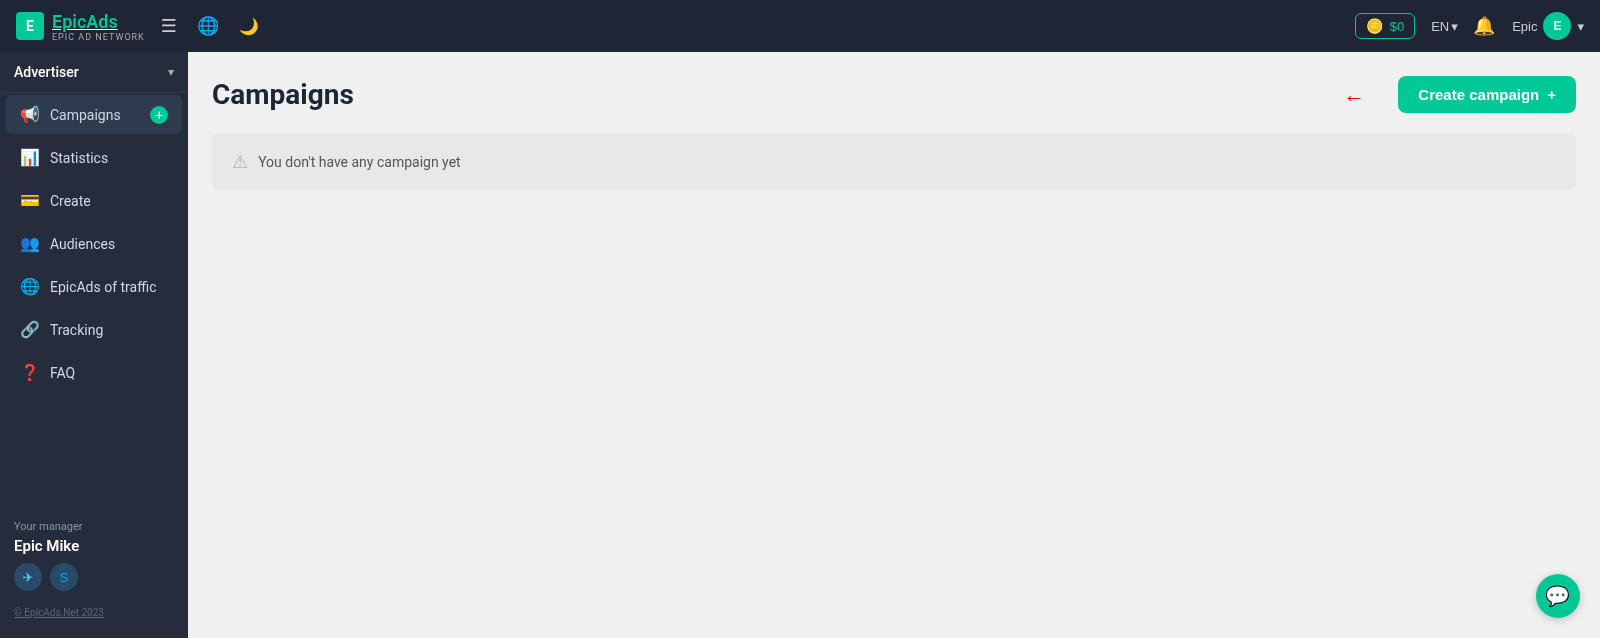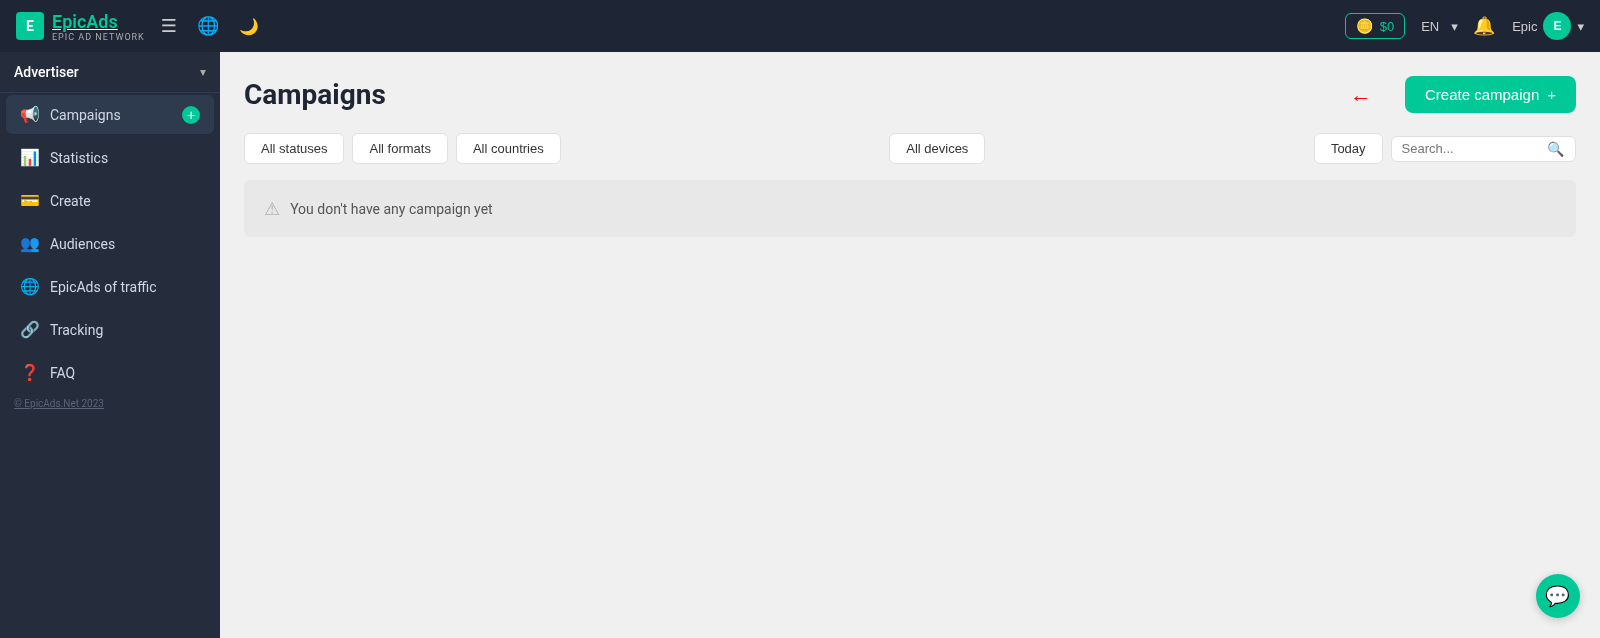--- a/index.html
+++ b/index.html
@@ -38,42 +38,42 @@
     }
     .topnav-right { display: flex; align-items: center; gap: 16px; }
     .balance-btn {
       background: none; border: 1px solid #00c896; border-radius: 6px;
       color: #00c896; padding: 4px 10px; font-size: 13px; cursor: pointer;
       display: flex; align-items: center; gap: 6px;
     }
     .wallet-icon { font-size: 14px; }
     .lang-btn {
       background: none; border: none; color: #ccc; font-size: 13px; cursor: pointer;
-      display: flex; align-items: flex-start; gap: 12px;
+      display: flex; align-items: flex-start; gap: 2px;
     }
     .bell-btn {
       background: none; border: none; color: #ccc; font-size: 18px; cursor: pointer;
     }
     .user-btn {
       background: none; border: none; color: #ccc; font-size: 13px; cursor: pointer;
       display: flex; align-items: center; gap: 6px;
     }
     .user-avatar {
       width: 28px; height: 28px; border-radius: 50%; background: #00c896;
       display: flex; align-items: center; justify-content: center;
       color: #fff; font-size: 12px; font-weight: bold;
     }
 
     
     .layout { display: flex; flex: 1; overflow: hidden; }
 
     
     .sidebar {
       background: #252d3d;
-      width: 220px;
+      width: 188px;
       flex-shrink: 0;
       display: flex;
       flex-direction: column;
       padding-bottom: 16px;
       overflow-y: auto;
     }
     .sidebar-header {
       padding: 12px 14px;
       display: flex; align-items: center; justify-content: space-between;
       border-bottom: 1px solid #2e3a4e;
@@ -127,21 +127,21 @@
 
     .page-header {
       display: flex; align-items: center; justify-content: space-between;
       margin-bottom: 20px;
     }
     .page-title { font-size: 28px; font-weight: 700; color: #1e2535; }
 
     .create-campaign-btn-wrap { position: relative; }
     .create-campaign-btn {
       background: #00c896; border: none; color: #fff;
-      padding: 10px 20px; font-size: 15px; font-weight: 400;
+      padding: 10px 20px; font-size: 15px; font-weight: 700;
       border-radius: 8px; cursor: pointer;
       display: flex; align-items: center; gap: 8px;
     }
     .btn-arrow-annotation {
       position: absolute;
       left: -50px; top: 50%;
       transform: translateY(-50%);
       color: red; font-size: 22px;
     }
 
@@ -268,51 +268,46 @@
     <div class="sidebar-item">
       <span class="sidebar-item-icon">🔗</span>
       <span class="sidebar-item-label">Tracking</span>
     </div>
 
     <div class="sidebar-item">
       <span class="sidebar-item-icon">❓</span>
       <span class="sidebar-item-label">FAQ</span>
     </div>
 
+    <div class="sidebar-footer">
+      <div class="manager-label">Your manager</div>
+      <div class="manager-name">Epic Mike</div>
+      <div class="manager-actions">
+        <button class="manager-btn">✈</button>
+        <button class="manager-btn skype">S</button>
+      </div>
+    </div>
 
     <div class="copyright">© EpicAds.Net 2023</div>
   </aside>
 
   <main class="main">
 
     <div class="page-header">
       <h1 class="page-title">Campaigns</h1>
       <div class="create-campaign-btn-wrap">
 
         <span class="btn-arrow-annotation" style="left:-55px;">←</span>
         <button class="create-campaign-btn">
           <span>Create campaign</span>
           <span>+</span>
         </button>
       </div>
     </div>
 
-    <div class="filters-bar">
-      <button class="filter-btn">All statuses</button>
-      <button class="filter-btn">All formats</button>
-      <button class="filter-btn">All countries</button>
-      <div class="filter-spacer"></div>
-      <button class="filter-btn">All devices</button>
-      <div class="filter-spacer"></div>
-      <button class="today-btn">Today</button>
-      <div class="search-wrap">
-        <input class="search-input" type="text" placeholder="Search..." style="">
-        <span class="search-icon">🔍</span>
-      </div>
-    </div>
 
     <div class="empty-state">
       <span class="warning-icon">⚠</span>
       <span>You don't have any campaign yet</span>
     </div>
 
   </main>
 </div>
 
 <div class="chat-bubble">💬</div>

